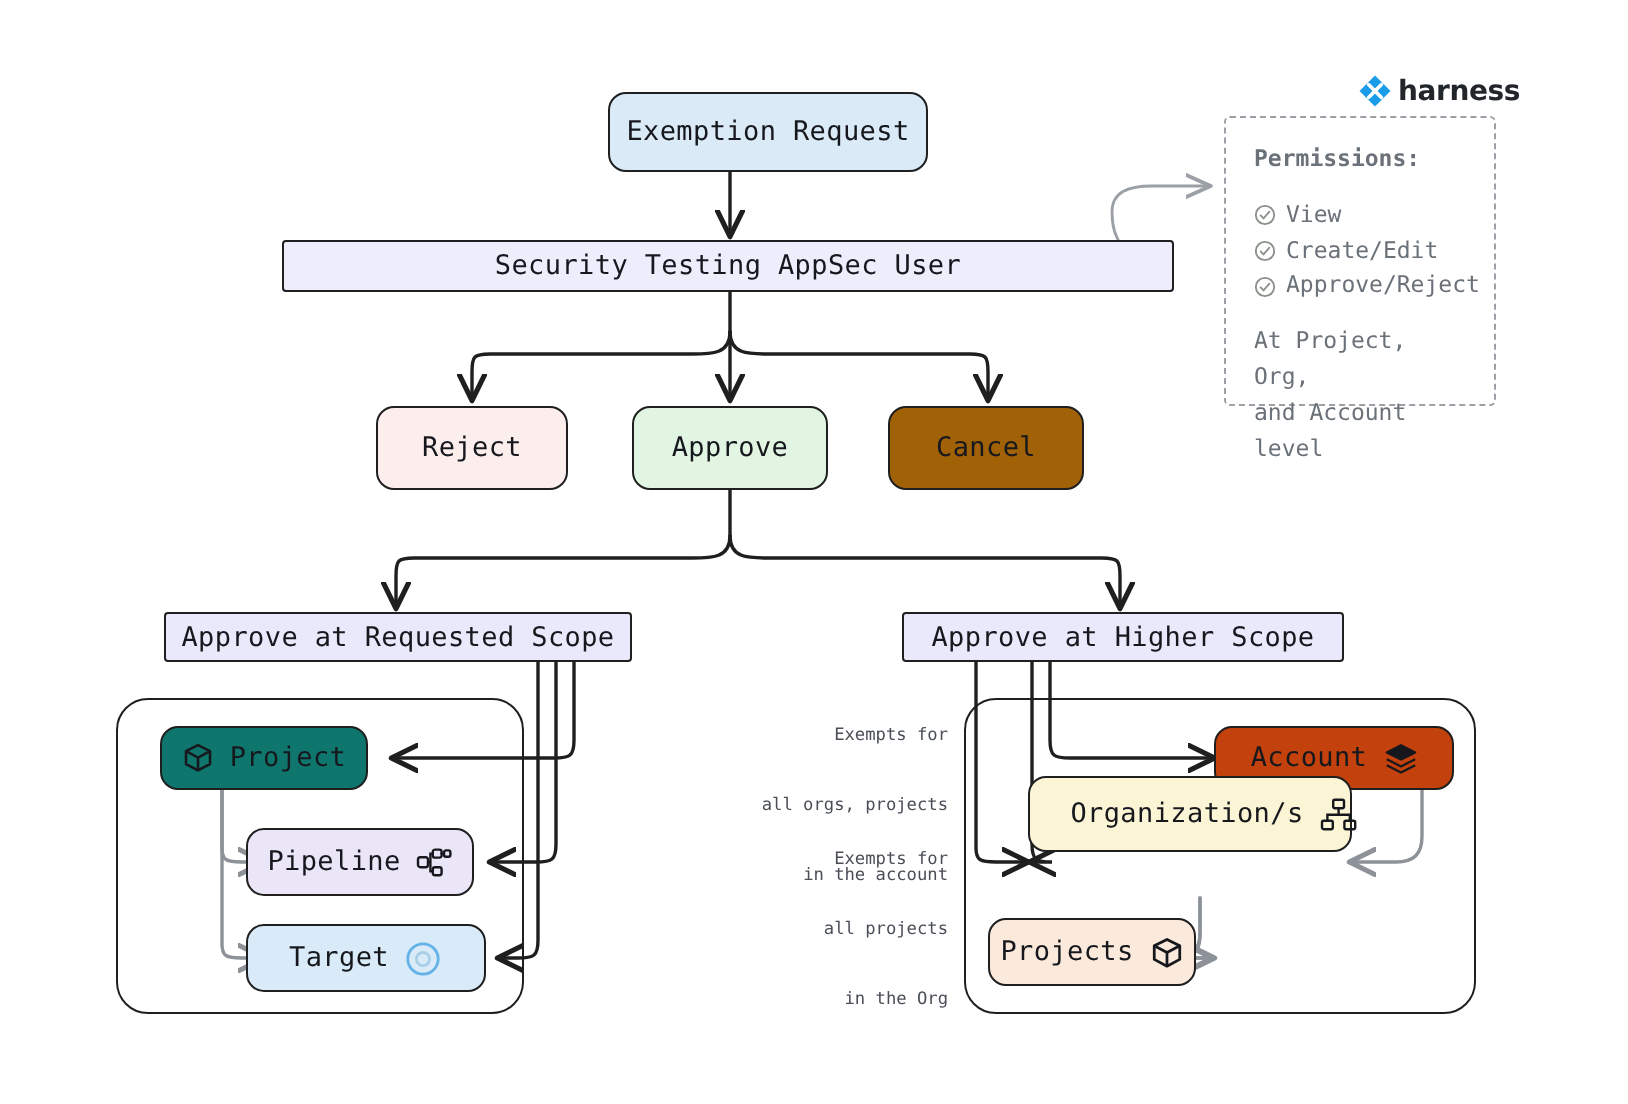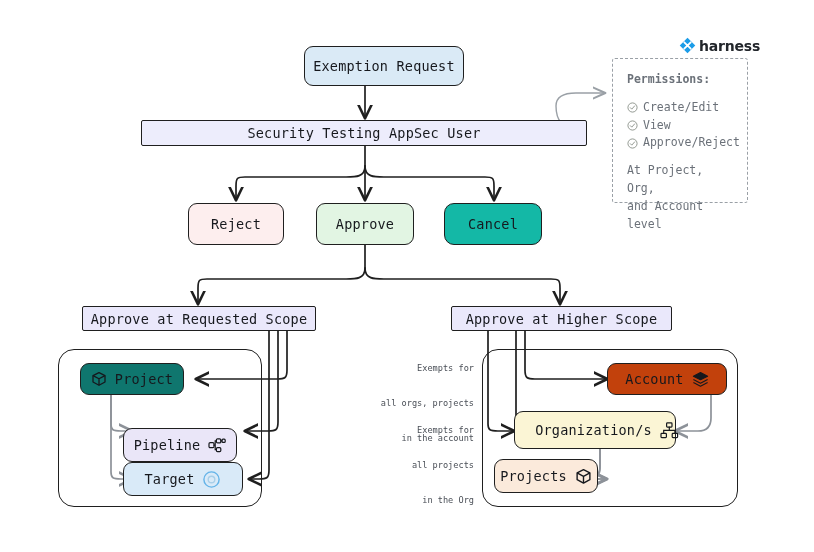--- a/index.html
+++ b/index.html
@@ -14,21 +14,21 @@
   .node{position:absolute;box-sizing:border-box;display:flex;align-items:center;
         justify-content:center;gap:8px;border:1.6px solid #1f1f1f;
         font-size:13.5px;color:#16181d;letter-spacing:.2px;white-space:nowrap;}
   .rounded{border-radius:9px;}
   .sq{border-radius:2px;}
 
   .n-exemption{background:#daeaf6;}
   .n-user{background:#ededfc;}
   .n-reject{background:#fdeeee;}
   .n-approve{background:#e2f5e3;}
-  .n-cancel{background:#14b8a6;border-radius:10px;}
+  .n-cancel{background:#a16207;}
   .n-scope{background:#eae8fb;}
   .n-project{background:#0f766e;}
   .n-pipeline{background:#eae6f8;}
   .n-target{background:#d9eaf8;}
   .n-account{background:#c2410c;}
   .n-org{background:#fbf5d5;}
   .n-projects{background:#fbeadb;}
 
   .panel{position:absolute;box-sizing:border-box;border:1.8px solid #1f1f1f;
          border-radius:16px;background:transparent;}
@@ -133,21 +133,21 @@
   <div class="node rounded n-project" style="left:80px;top:363px;width:104px;height:32px;">
     <span class="ic">
       <svg width="16" height="16" viewBox="0 0 16 16" fill="none" stroke="#16181d" stroke-width="1.3" stroke-linejoin="round">
         <path d="M8 1.6 L14 4.6 L14 11 L8 14.2 L2 11 L2 4.6 Z"></path>
         <path d="M2 4.6 L8 7.8 L14 4.6 M8 7.8 L8 14.2"></path>
       </svg>
     </span>
     <span>Project</span>
   </div>
 
-  <div class="node rounded n-pipeline" style="left:123px;top:428px;width:114px;height:34px;">
+  <div class="node rounded n-pipeline" style="left:123px;top:414px;width:114px;height:34px;">
     <span>Pipeline</span>
     <span class="ic">
       <svg width="18" height="15" viewBox="0 0 18 15" fill="none" stroke="#16181d" stroke-width="1.2">
         <rect x="1" y="4.6" width="5" height="5" rx="1.2"></rect>
         <rect x="8.4" y="0.8" width="4.4" height="4" rx="1.1"></rect>
         <rect x="8.4" y="9.6" width="4.4" height="4" rx="1.1"></rect>
         <rect x="14" y="1.2" width="3.2" height="3.2" rx="1"></rect>
         <path d="M6 7.1 L7.2 7.1 M7.2 7.1 L7.2 2.8 L8.4 2.8 M7.2 7.1 L7.2 11.6 L8.4 11.6
                  M12.8 2.8 L14 2.8" stroke-linecap="round"></path>
       </svg>
@@ -170,21 +170,21 @@
     <span>Account</span>
     <span class="ic">
       <svg width="17" height="17" viewBox="0 0 17 17" fill="#16181d" stroke="#16181d" stroke-width="1.1" stroke-linejoin="round">
         <path d="M8.5 1.6 L15.6 5.2 L8.5 8.8 L1.4 5.2 Z"></path>
         <path d="M1.4 8.6 L8.5 12.2 L15.6 8.6" fill="none"></path>
         <path d="M1.4 11.6 L8.5 15.2 L15.6 11.6" fill="none"></path>
       </svg>
     </span>
   </div>
 
-  <div class="node rounded n-org" style="left:514px;top:411px;width:162px;height:38px;padding-left:24px;">
+  <div class="node rounded n-org" style="left:514px;top:388px;width:162px;height:38px;padding-left:24px;">
     <span>Organization/s</span>
     <span class="ic">
       <svg width="19" height="17" viewBox="0 0 19 17" fill="none" stroke="#16181d" stroke-width="1.2">
         <rect x="6.6" y="0.9" width="5.4" height="4.2" rx="0.8"></rect>
         <rect x="1" y="11.4" width="5.4" height="4.2" rx="0.8"></rect>
         <rect x="12.2" y="11.4" width="5.4" height="4.2" rx="0.8"></rect>
         <path d="M9.3 5.1 L9.3 8.4 M3.7 11.4 L3.7 8.4 L14.9 8.4 L14.9 11.4" stroke-linecap="round"></path>
       </svg>
     </span>
   </div>
@@ -205,45 +205,45 @@
     <div>in the account</div>
   </div>
   <div class="edge-lbl" style="left:358px;top:402px;width:116px;">
     <div>Exempts for</div>
     <div>all projects</div>
     <div>in the Org</div>
   </div>
 
   <div class="perm-box" style="left:612px;top:58px;width:136px;height:145px;">
     <div class="perm-title">Permissions:</div>
+    <div class="perm-row">
+      <span class="ic chk">
+        <svg width="11" height="11" viewBox="0 0 12 12" fill="none" stroke="#8a9189" stroke-width="1">
+          <circle cx="6" cy="6" r="5"></circle>
+            <path d="M3.6 6.2 L5.2 7.8 L8.4 4.2" stroke-linecap="round"></path>
+        </svg>
+      </span>
+      <span>View</span>
+    </div>
     <div class="perm-row">
       <span class="ic chk">
         <svg width="11" height="11" viewBox="0 0 12 12" fill="none" stroke="#8a9189" stroke-width="1">
           <circle cx="6" cy="6" r="5"></circle>
             <path d="M3.6 6.2 L5.2 7.8 L8.4 4.2" stroke-linecap="round"></path>
         </svg>
       </span>
       <span>Create/Edit</span>
     </div>
     <div class="perm-row">
       <span class="ic chk">
         <svg width="11" height="11" viewBox="0 0 12 12" fill="none" stroke="#8a9189" stroke-width="1">
           <circle cx="6" cy="6" r="5"></circle>
             <path d="M3.6 6.2 L5.2 7.8 L8.4 4.2" stroke-linecap="round"></path>
         </svg>
       </span>
-      <span>View</span>
-    </div>
-    <div class="perm-row">
-      <span class="ic chk">
-        <svg width="11" height="11" viewBox="0 0 12 12" fill="none" stroke="#8a9189" stroke-width="1">
-          <circle cx="6" cy="6" r="5"></circle>
-            <path d="M3.6 6.2 L5.2 7.8 L8.4 4.2" stroke-linecap="round"></path>
-        </svg>
-      </span>
       <span>Approve/Reject</span>
     </div>
     <div class="perm-foot">At Project, Org,</div>
     <div>and Account level</div>
   </div>
 
   <div class="logo" style="left:679px;top:37px;">
     <span class="ic">
       <svg width="17" height="17" viewBox="0 0 18 18">
         <path d="M9 0.8 L17.2 9 L9 17.2 L0.8 9 Z" fill="#1a9ce8"></path>

